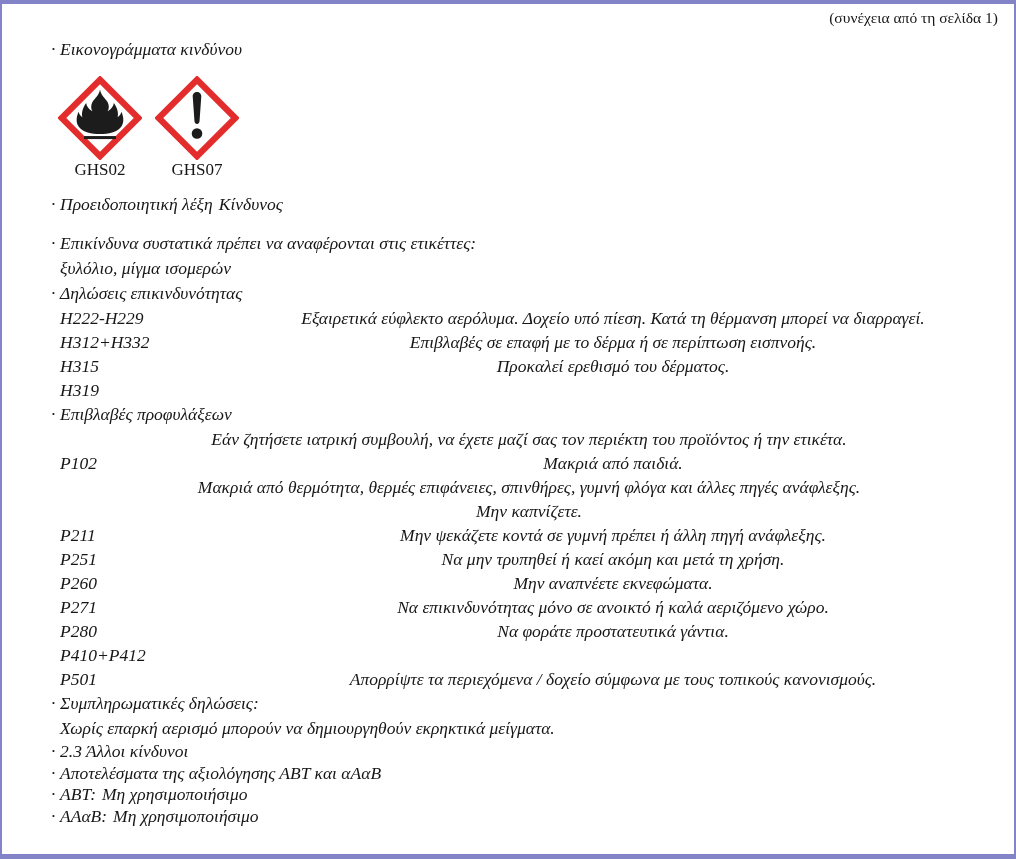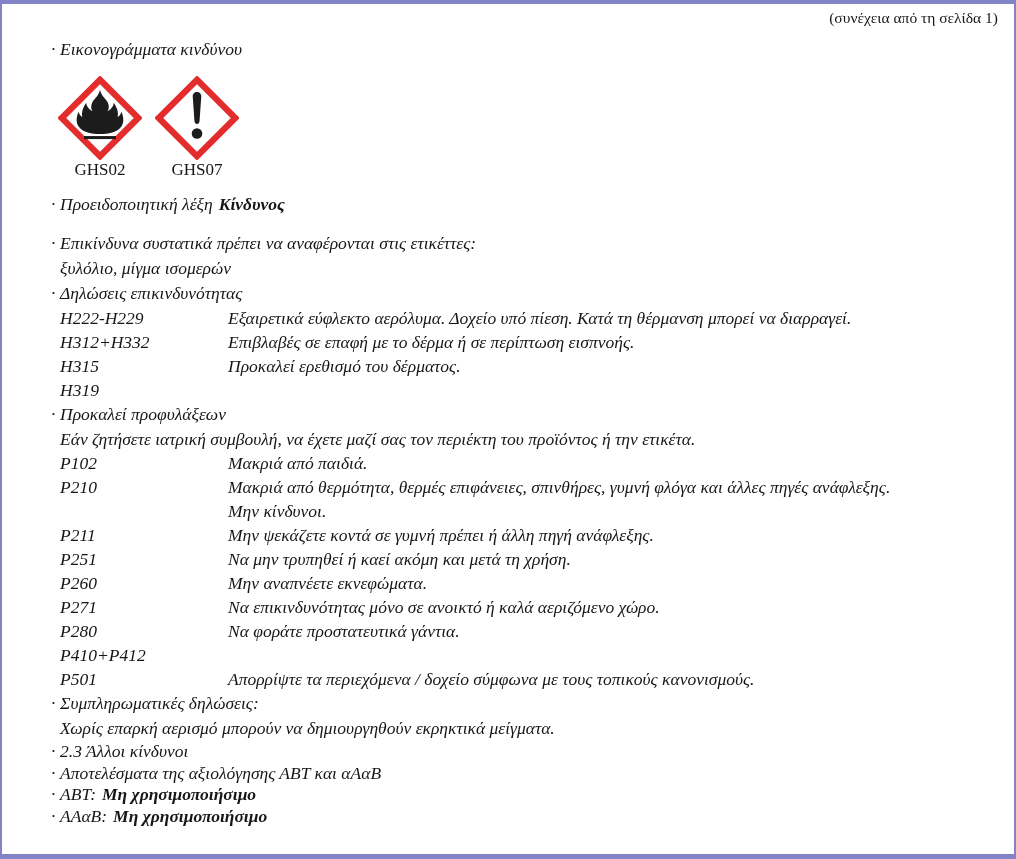--- a/index.html
+++ b/index.html
@@ -14,32 +14,32 @@
     font-family:"Liberation Serif","DejaVu Serif",serif;
     font-style:italic;
     font-size:17.5px;
     color:#161616;
   }
   .inner{padding:4px 16px 0 49px;}
   .note{font-style:normal;text-align:right;font-size:15.5px;line-height:20px;}
   .sec{display:flex;align-items:baseline;line-height:25px;}
   .bullet{flex:none;width:9px;}
   .hd{font-weight:normal;font-style:italic;}
-  .val{margin-left:6px;font-weight:bold;}
+  .val{margin-left:6px;font-weight:normal;}
   .body-line{padding-left:9px;line-height:25px;}
   .picto-row{display:flex;gap:13px;margin:14px 0 0 7px;}
   .picto{margin:0;text-align:center;}
   .picto svg{width:84px;height:84px;display:block;}
   .picto figcaption{font-style:normal;font-size:17px;line-height:20px;margin-top:0;}
   .m-sig{margin-top:12px;}
   .m-comp{margin-top:14px;}
   .stmt{display:flex;align-items:baseline;padding-left:9px;line-height:24px;}
   .stmt .code{flex:none;min-width:159px;padding-right:9px;}
   .stmt .text{flex:1;}
-  .stmt .l1,.stmt .l2{display:block;}
+  .stmt .l1,.stmt .l2{display:block;text-align:center;}
   .stmt .l2:empty{display:none;}
   .tight{line-height:21.5px;}
   .tight .bullet{width:9px;}
 </style>
 </head>
 <body>
 
 <div class="page">
   <div class="inner">
 
@@ -110,39 +110,38 @@
       <span class="text">
           <span class="l1">Προκαλεί ερεθισμό του δέρματος.</span>
         </span>
     </div>
     <div class="stmt">
       <span class="code">H319</span>
     </div>
 
     <div class="sec">
       <span class="bullet">·</span>
-      <span class="hd">Προκαλεί προφυλάξεων</span>
+      <span class="hd">Επιβλαβές προφυλάξεων</span>
     </div>
 
     <div class="stmt">
       <span class="text">
           <span class="l1">Εάν ζητήσετε ιατρική συμβουλή, να έχετε μαζί σας τον περιέκτη του προϊόντος ή την ετικέτα.</span>
         </span>
     </div>
     <div class="stmt">
       <span class="code">P102</span>
       <span class="text">
           <span class="l1">Μακριά από παιδιά.</span>
         </span>
     </div>
     <div class="stmt">
-      <span class="code">P210</span>
       <span class="text">
           <span class="l1">Μακριά από θερμότητα, θερμές επιφάνειες, σπινθήρες, γυμνή φλόγα και άλλες πηγές ανάφλεξης.</span>
-          <span class="l2">Μην κίνδυνοι.</span>
+          <span class="l2">Μην καπνίζετε.</span>
         </span>
     </div>
     <div class="stmt">
       <span class="code">P211</span>
       <span class="text">
           <span class="l1">Μην ψεκάζετε κοντά σε γυμνή πρέπει ή άλλη πηγή ανάφλεξης.</span>
         </span>
     </div>
     <div class="stmt">
       <span class="code">P251</span>

